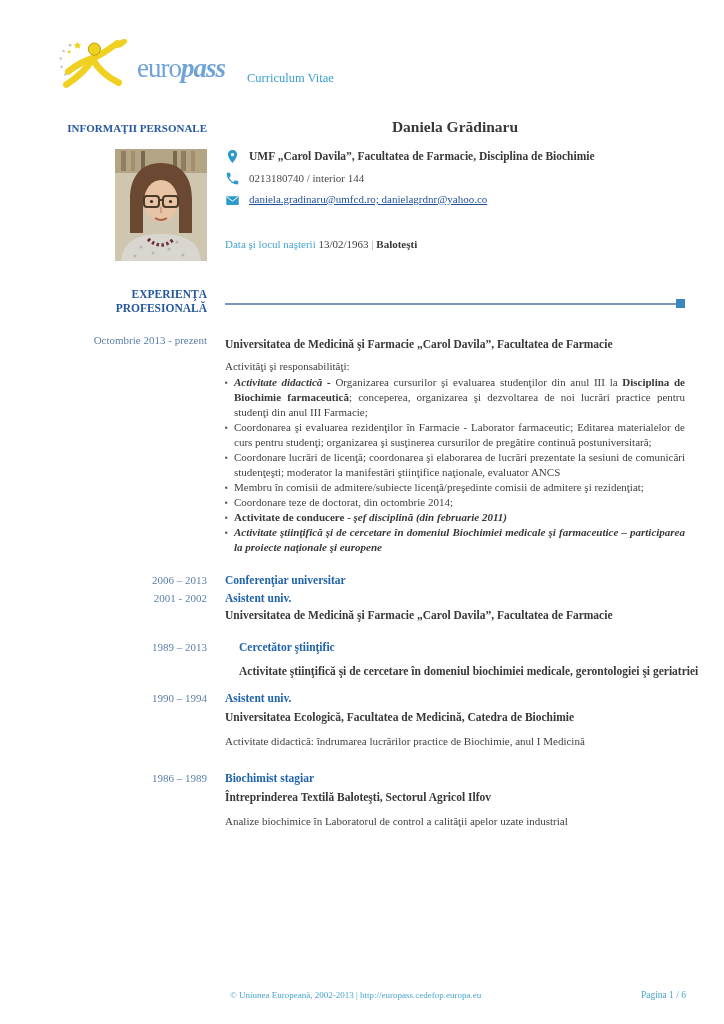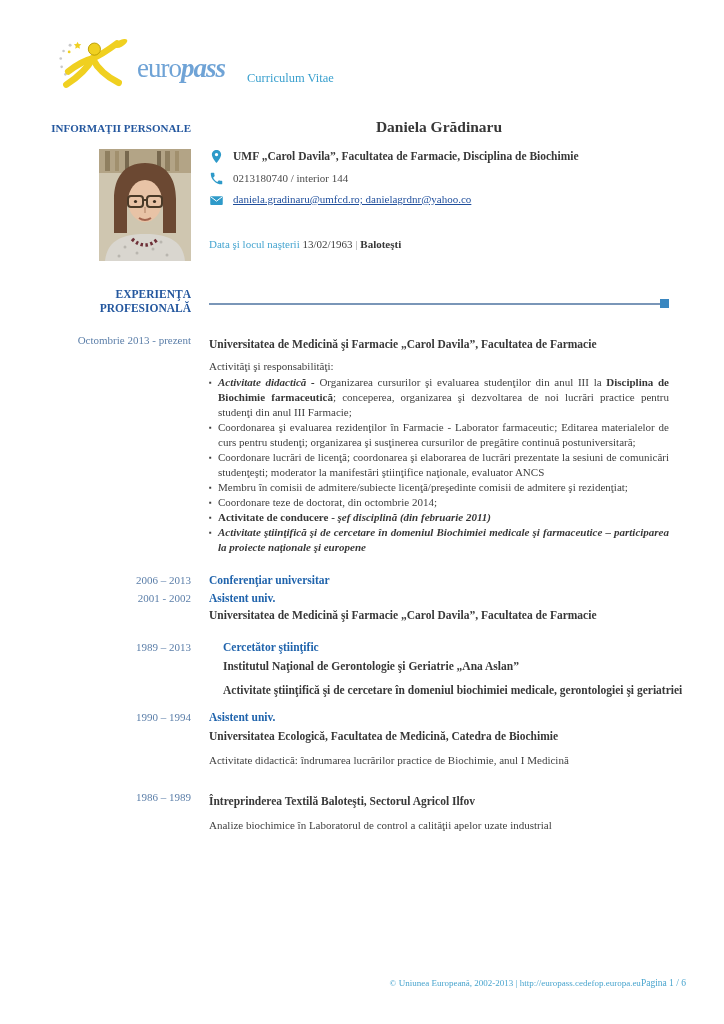--- a/index.html
+++ b/index.html
@@ -8,21 +8,21 @@
     margin:0 auto;font-family:Liberation Serif, serif;color:#3f3f3f;
     overflow:hidden;
   }
   
   .header{display:flex;align-items:flex-end;padding:36px 0 0 57px;height:58px;}
   .logo{display:flex;align-items:center;width:168px;}
   .logo-text{font-size:27px;color:#6fa3d6;letter-spacing:-1px;line-height:1;margin-left:-6px;margin-top:6px;}
   .logo-text .pass{font-weight:bold;font-style:italic;}
   .doc-type{font-size:12.5px;color:#3aa0ce;margin-left:22px;margin-bottom:8px;}
   
-  .grid{display:grid;grid-template-columns:150px 460px;column-gap:18px;padding-left:41px;}
+  .grid{display:grid;grid-template-columns:150px 460px;column-gap:18px;padding-left:57px;}
   .lcol{text-align:right;}
   
   .personal{margin-top:24px;}
   .sec-label{font-size:11px;font-weight:bold;color:#24579e;line-height:14px;padding-top:3px;}
   .name{font-size:15.5px;font-weight:bold;color:#383838;text-align:center;}
   .photo-row{margin-top:13px;}
   .photo-wrap{display:flex;justify-content:flex-end;}
   .contact-line{display:flex;align-items:flex-start;margin-bottom:7px;}
   .contact-line .ico{width:15px;height:15px;flex:0 0 15px;margin-right:9px;margin-top:0px;}
   .addr{font-size:11.5px;font-weight:bold;color:#383838;margin-top:1px;}
@@ -49,22 +49,22 @@
   ul.bullets li{position:relative;padding-left:9px;font-size:11px;line-height:15px;text-align:justify;}
   ul.bullets li .marker{position:absolute;left:0;top:0;font-size:8px;color:#3f3f3f;}
   .run-r{font-style:normal;font-weight:normal;}
   .run-b{font-weight:bold;color:#383838;}
   .run-bi{font-weight:bold;font-style:italic;color:#383838;}
   .mini-row{margin-top:0;}
   .mini-row .date,.mini-row .job-title{line-height:18px;}
   .desc{font-size:11px;line-height:15px;margin-top:9px;text-align:justify;}
   .desc.bold{font-weight:bold;color:#383838;font-size:11.5px;}
   
-  .footer{position:absolute;left:0;right:0;bottom:36px;display:flex;
-          padding:0 38px 0 230px;justify-content:flex-end;}
+  .footer{position:absolute;left:0;right:0;bottom:24px;display:flex;
+          padding:0 38px 0 230px;justify-content:space-between;}
   .footer .copy{font-size:9px;color:#4aa5ce;}
   .footer .page-no{font-size:9.5px;color:#4aa5ce;}
 </style>
 </head>
 <body>
 
 <div class="page">
 
   <div class="header">
     <div class="logo">
@@ -216,37 +216,37 @@
   </div>
   <div class="grid">
     <div class="lcol"></div>
     <div class="org" style="margin-top:0;">Universitatea de Medicină şi Farmacie „Carol Davila”, Facultatea de Farmacie</div>
   </div>
 
   <div class="grid entry" style="margin-top:17px;gap:32px;">
     <div class="lcol date">1989 – 2013</div>
     <div>
       <div class="job-title">Cercetător ştiinţific</div>
-      <div class="org">Institutul Naţional de Gerontologie şi Geriatrie „Ana Aslan”</div>
       <div class="desc bold">Activitate ştiinţifică şi de cercetare în domeniul biochimiei medicale, gerontologiei şi geriatriei</div>
     </div>
   </div>
 
   <div class="grid entry" style="margin-top:12px;">
     <div class="lcol date">1990 – 1994</div>
     <div>
       <div class="job-title">Asistent univ.</div>
       <div class="org">Universitatea Ecologică, Facultatea de Medicină, Catedra de Biochimie</div>
       <div class="desc">Activitate didactică:  îndrumarea lucrărilor practice de Biochimie, anul I Medicină</div>
     </div>
   </div>
 
   <div class="grid entry" style="margin-top:22px;">
     <div class="lcol date">1986 – 1989</div>
     <div>
+      <div class="job-title">Biochimist stagiar</div>
       <div class="org">Întreprinderea Textilă Baloteşti, Sectorul Agricol Ilfov</div>
       <div class="desc">Analize biochimice în Laboratorul de control a calităţii apelor uzate industrial</div>
     </div>
   </div>
 
   <div class="footer">
     <div class="copy">© Uniunea Europeană, 2002-2013 | http://europass.cedefop.europa.eu</div>
     <div class="page-no">Pagina 1 / 6</div>
   </div>
 

